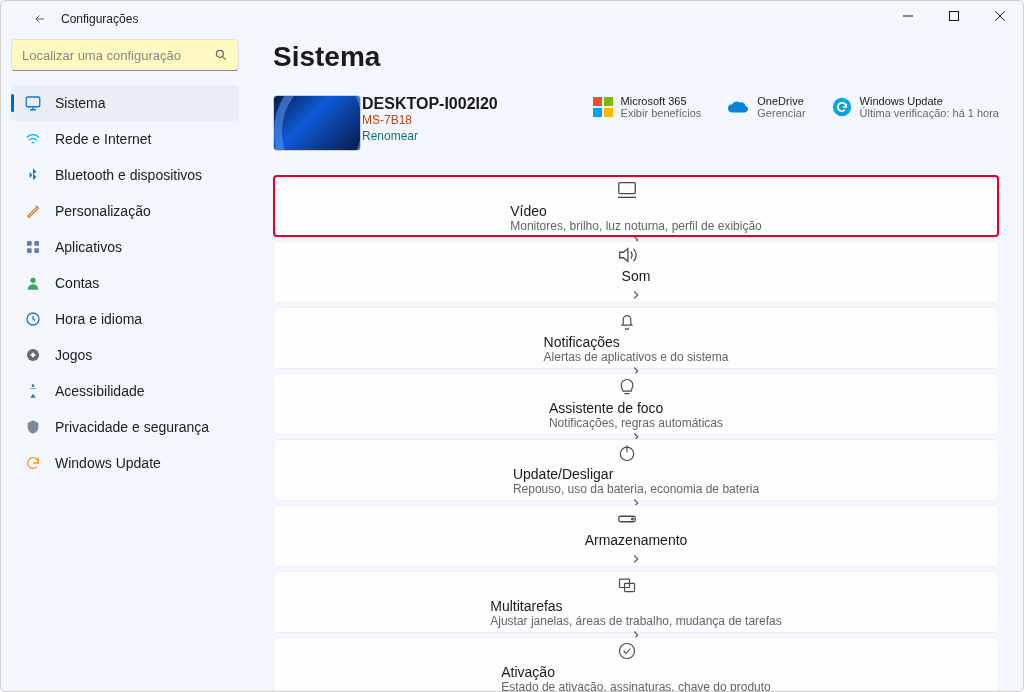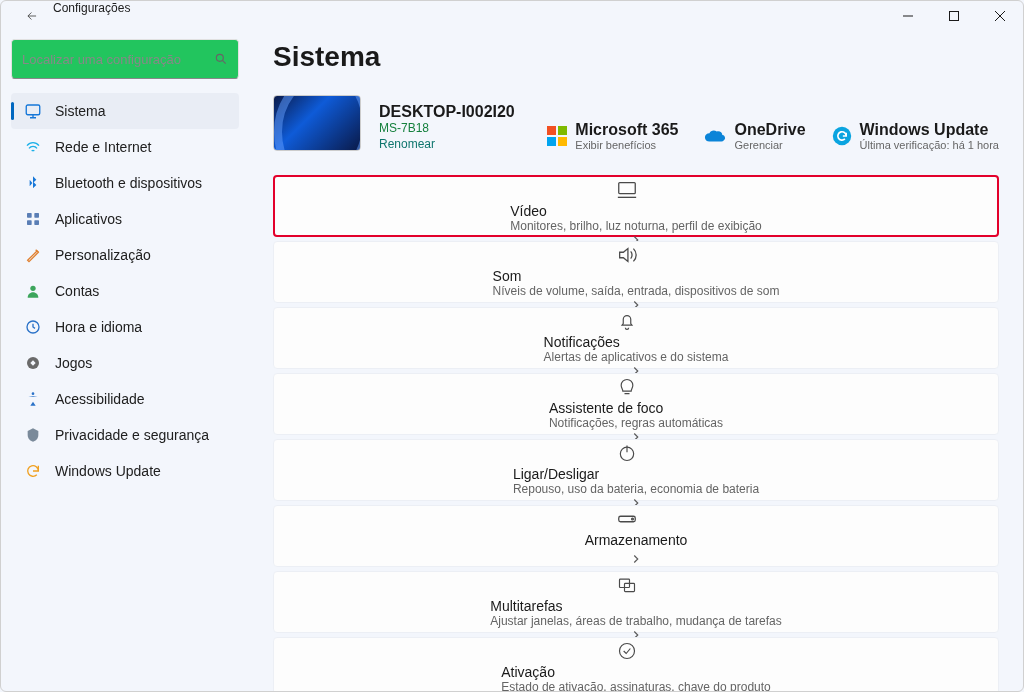--- a/index.html
+++ b/index.html
@@ -1,47 +1,47 @@
 <!DOCTYPE html>
 <html><head>
 <meta charset="utf-8">
 <style>
 * { margin:0; padding:0; box-sizing:border-box; font-family:"Segoe UI",Tahoma,Geneva,Verdana,sans-serif; }
 body { width:1024px; height:692px; background:#f3f6fc; overflow:hidden; position:relative; border:1px solid #d0d0d0; border-radius:6px; }
-.titlebar { height:36px; display:flex; align-items:flex-start; padding-left:16px; }
+.titlebar { height:36px; display:flex; align-items:center; padding-left:24px; }
 .back-btn { width:30px; height:30px; display:flex; align-items:center; justify-content:center; cursor:pointer; border-radius:4px; }
 .title-txt { font-size:12px; margin-left:6px; color:#202020; }
 .win-ctrls { position:absolute; top:0; right:0; display:flex; }
 .win-btn { width:46px; height:30px; display:flex; align-items:center; justify-content:center; cursor:pointer; }
 .layout { display:flex; height:calc(100% - 36px); }
 .sidebar { width:248px; flex-shrink:0; padding:2px 10px 0 10px; }
-.search-box { height:40px; background:#22c55e; border:1px solid #e1e1e1; border-bottom:1px solid #888; border-radius:4px; display:flex; align-items:center; padding:8px 10px; margin-bottom:14px; }
+.search-box { height:32px; background:#fef9c3; border:1px solid #e1e1e1; border-bottom:1px solid #888; border-radius:4px; display:flex; align-items:center; padding:8px 10px; margin-bottom:14px; }
 .search-box input { flex:1; border:none; outline:none; background:transparent; font-size:13px; color:#444; }
 .search-box input::placeholder { color:#888; }
 .nav { display:flex; flex-direction:column; gap:0; }
 .nav-item { display:flex; align-items:center; height:36px; padding:0 8px; border-radius:4px; cursor:pointer; position:relative; }
 .nav-item.active { background:#e9edf5; }
 .nav-item.active::before { content:""; position:absolute; left:0; width:3px; height:18px; background:#0067c0; border-radius:2px; }
 .nav-item .icon { width:20px; height:20px; display:flex; align-items:center; justify-content:center; margin-right:12px; margin-left:4px; }
 .nav-item .label { font-size:14px; color:#202020; }
 .main { flex:1; padding:4px 24px 0 24px; overflow-y:auto; }
 .page-title { font-size:28px; font-weight:600; margin-bottom:22px; color:#1a1a1a; }
-.device-row { display:flex; align-items:flex-end; margin-bottom:24px; gap:18px; }
+.device-row { display:flex; align-items:flex-start; margin-bottom:24px; gap:1px; }
 .device-thumb { width:88px; height:56px; border-radius:4px; background:linear-gradient(135deg,#0a1a4a 0%,#0e5bd8 40%,#0a1a4a 100%); position:relative; overflow:hidden; border:1px solid #ccc; }
 .device-thumb::before,.device-thumb::after { content:""; position:absolute; width:120px; height:120px; border-radius:50%; border:8px solid rgba(100,160,255,0.5); }
 .device-thumb::before { top:-40px; left:-40px; }
 .device-thumb::after { bottom:-50px; right:-50px; }
 .device-info { display:flex; flex-direction:column; }
 .device-name { font-size:16px; font-weight:600; color:#1a1a1a; }
-.device-model { font-size:12px; color:#15803d; }
+.device-model { font-size:12px; color:#c2410c; }
 .rename-link { font-size:12px; color:#0f766e; cursor:pointer; margin-top:2px; }
 .status-group { display:flex; gap:26px; margin-left:auto; }
 .status-item { display:flex; align-items:center; gap:8px; }
 .status-txt { display:flex; flex-direction:column; }
-.status-txt .h { font-size:16px; font-weight:700; color:#1a1a1a; }
+.status-txt .h { font-size:11px; font-weight:400; color:#1a1a1a; }
 .status-txt .s { font-size:11px; color:#666; }
 .settings-list { display:flex; flex-direction:column; gap:4px; }
 .setting-row { background:#fdfdfd; border:1px solid #eceff5; border-radius:4px; height:62px; display:flex; align-items:center; padding:0 18px; cursor:pointer;flex-direction:column; }
 .setting-row.highlighted { border:2.5px solid #e3002b; }
 .setting-row .icon { width:26px; height:26px; display:flex; align-items:center; justify-content:center; color:#4a4a4a; margin-right:18px; flex-shrink:0; }
 .setting-row .txt { flex:1; }
 .setting-row .txt .h { font-size:14px; color:#1a1a1a; }
 .setting-row .txt .s { font-size:12px; color:#646464; }
 .setting-row .chev { color:#5a5a5a; }
 svg { display:block; }
@@ -108,37 +108,37 @@
       <div class="nav-item">
         <span class="icon">
             <svg width="16" height="16" viewBox="0 0 24 24" fill="#1677d8">
               <path d="M12 2l5 5-4 4 4 4-5 5V2zM7 7l4 5-4 5"></path>
             </svg>
           </span>
         <span class="label">Bluetooth e dispositivos</span>
       </div>
       <div class="nav-item">
         <span class="icon">
+            <svg width="16" height="16" viewBox="0 0 24 24" fill="none" stroke="#e08030" stroke-width="2">
+              <path d="M4 20l14-14 2 2L6 22l-2-2z"></path>
+              <path d="M16 4l4 4"></path>
+            </svg>
+          </span>
+        <span class="label">Personalização</span>
+      </div>
+      <div class="nav-item">
+        <span class="icon">
             <svg width="16" height="16" viewBox="0 0 24 24" fill="#5a7eb5">
               <rect x="3" y="3" width="7" height="7" rx="1"></rect>
               <rect x="14" y="3" width="7" height="7" rx="1"></rect>
               <rect x="3" y="14" width="7" height="7" rx="1"></rect>
               <rect x="14" y="14" width="7" height="7" rx="1"></rect>
             </svg>
           </span>
         <span class="label">Aplicativos</span>
-      </div>
-      <div class="nav-item">
-        <span class="icon">
-            <svg width="16" height="16" viewBox="0 0 24 24" fill="none" stroke="#e08030" stroke-width="2">
-              <path d="M4 20l14-14 2 2L6 22l-2-2z"></path>
-              <path d="M16 4l4 4"></path>
-            </svg>
-          </span>
-        <span class="label">Personalização</span>
       </div>
       <div class="nav-item">
         <span class="icon">
             <svg width="16" height="16" viewBox="0 0 24 24" fill="#3ca55c">
               <circle cx="12" cy="8" r="4"></circle>
               <path d="M4 22c0-4.4 3.6-8 8-8s8 3.6 8 8"></path>
             </svg>
           </span>
         <span class="label">Contas</span>
       </div>
@@ -258,21 +258,20 @@
           </span>
       </div>
       <div class="setting-row">
         <span class="icon">
             <svg width="22" height="22" viewBox="0 0 24 24" fill="none" stroke="#4a4a4a" stroke-width="1.4">
               <path d="M4 9v6h4l5 4V5L8 9H4zM16 8c2 2 2 6 0 8M19 5c4 4 4 10 0 14"></path>
             </svg>
           </span>
         <div class="txt">
             <div class="h">Som</div>
-            <div class="s">Níveis de volume, saída, entrada, dispositivos de som</div>
           </div>
         <span class="chev">
             <svg width="14" height="14" viewBox="0 0 24 24" fill="none" stroke="currentColor" stroke-width="2">
               <path d="M9 6l6 6-6 6"></path>
             </svg>
           </span>
       </div>
       <div class="setting-row">
         <span class="icon">
             <svg width="20" height="20" viewBox="0 0 24 24" fill="none" stroke="#4a4a4a" stroke-width="1.4">
@@ -306,21 +305,21 @@
           </span>
       </div>
       <div class="setting-row">
         <span class="icon">
             <svg width="20" height="20" viewBox="0 0 24 24" fill="none" stroke="#4a4a4a" stroke-width="1.4">
               <circle cx="12" cy="13" r="8"></circle>
               <path d="M12 3v8"></path>
             </svg>
           </span>
         <div class="txt">
-            <div class="h">Ligar/Desligar</div>
+            <div class="h">Update/Desligar</div>
             <div class="s">Repouso, uso da bateria, economia de bateria</div>
           </div>
         <span class="chev">
             <svg width="14" height="14" viewBox="0 0 24 24" fill="none" stroke="currentColor" stroke-width="2">
               <path d="M9 6l6 6-6 6"></path>
             </svg>
           </span>
       </div>
       <div class="setting-row">
         <span class="icon">

